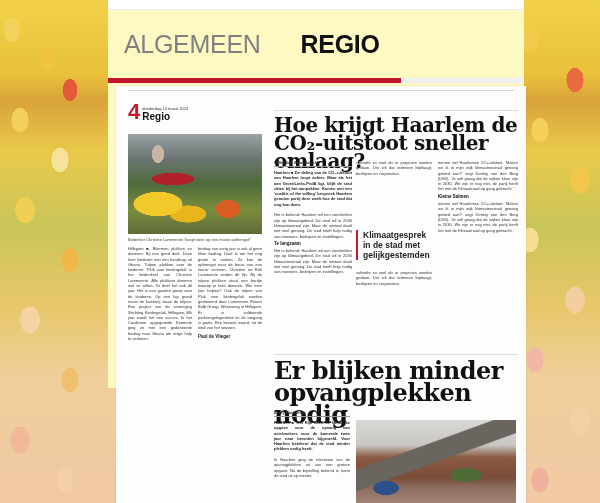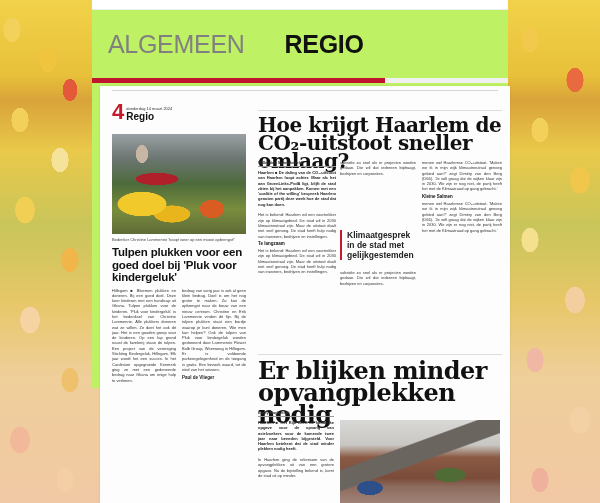--- a/index.html
+++ b/index.html
@@ -30,22 +30,22 @@
       radial-gradient(ellipse 16px 22px at 580px 180px, #f0c74a 60%, transparent 62%),
       radial-gradient(ellipse 14px 20px at 530px 240px, #f5e08f 60%, transparent 62%),
       radial-gradient(ellipse 16px 22px at 575px 300px, #f3cfa0 60%, transparent 62%),
       radial-gradient(ellipse 14px 20px at 535px 360px, #f1b7a5 60%, transparent 62%),
       radial-gradient(ellipse 16px 22px at 580px 420px, #f4d0a5 60%, transparent 62%),
       radial-gradient(ellipse 14px 20px at 540px 480px, #f0b19c 60%, transparent 62%),
       linear-gradient(180deg, #f2d24a 0%, #e8c03a 15%, #d9a33a 20%, #e9c94a 30%, #c9c55a 45%, #e7c768 60%, #efcf9a 75%, #f1c8a4 100%);
   }
   
   .panel {
-    position: absolute; left: 92px; top: 0; width: 416px; height: 388px;
-    background: #bef264;
+    position: absolute; left: 108px; top: 0; width: 416px; height: 388px;
+    background: #fef9c3;
   }
   .topbar { height: 10px; background: #fff; border-bottom: 1px solid #eee; }
   .tabs {
     height: 68px; display: flex; align-items: center;
     padding-left: 16px; gap: 40px;
   }
   .tab { font-size: 25px; letter-spacing: -0.3px; }
   .tab.inactive { color: #808080; font-weight: normal; }
   .tab.active { color: #111; font-weight: bold; }
   .progress-track { height: 5px; background: #f0f0f0; position: relative; }
@@ -127,21 +127,20 @@
       <span class="page-num">4</span>
       <div class="section-meta">
         <span class="section-date">donderdag 14 maart 2024</span>
         <span class="section-name">Regio</span>
       </div>
     </div>
 
     <div class="left-col">
       <div class="photo-tulips"></div>
       <div class="caption">Bedenker Christine Lammenrie 'hoopt weer op een mooie opbrengst!'</div>
-      <div class="headline-left">Tulpen plukken voor een goed doel bij 'Pluk voor kindergeluk'</div>
       <div class="body-cols">
         <div class="body-col">Hillegom ■ Bloemen plukken en doneren. Bij een goed doel. Deze keer kinderen met een handicap uit Ghana. Tulpen plukken voor de kinderen. 'Pluk voor kindergeluk' is het bedenksel van Christine Lammenrie. Alle plukkers doneren wat ze willen. Ze doet het ook dit jaar. Het is een gouden greep voor de kinderen. Op een lap grond naast de kwekerij staan de tulpen. Een project van de vereniging Stichting Kindergeluk, Hillegom. Elk jaar wordt het een succes. In het Cardinium opgegroeide Kenmerk ging ze met een gedoneerde bedrag naar Ghana om enige hulp te verlenen.</div>
         <div class="body-col">
           <span>bedrag van vorig jaar is ook al geen klein bedrag. Doel is om het nog groter te maken. Zo kan de opbrengst naar de bouw van een nieuw centrum. Christine en Erik Lammenrie vinden dit fijn. Bij de tulpen plukken staat een bordje waarop je kunt doneren. Wie mee kan helpen? Ook de tulpen van Pluk voor kindergeluk worden gedoneerd door Lammenrie Flower Bulb Group, Weerweeg in Hillegom. Er is voldoende parkeergelegenheid en de toegang is gratis. Een bezoek waard, tot de eind van het seizoen.</span>
           <div class="byline-small">Paul de Vlieger</div>
         </div>
       </div>
     </div>
 
     <div class="right">

